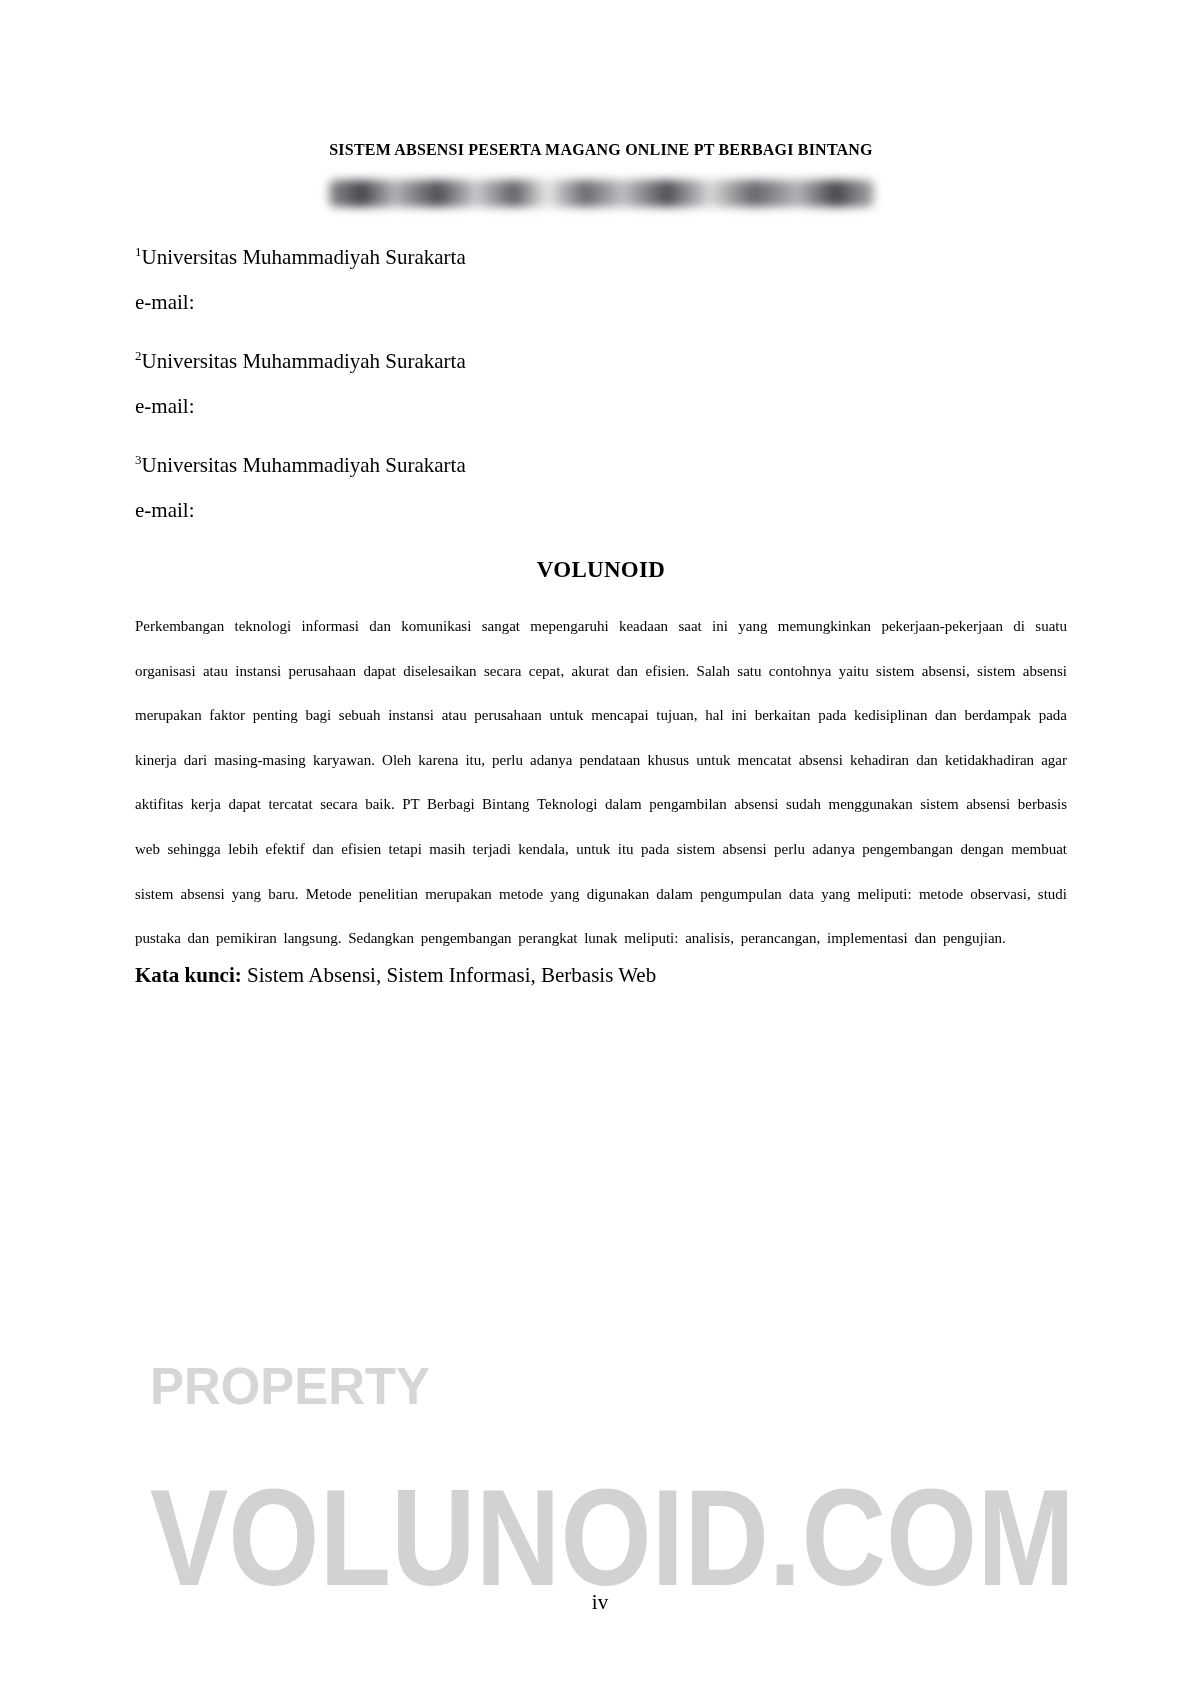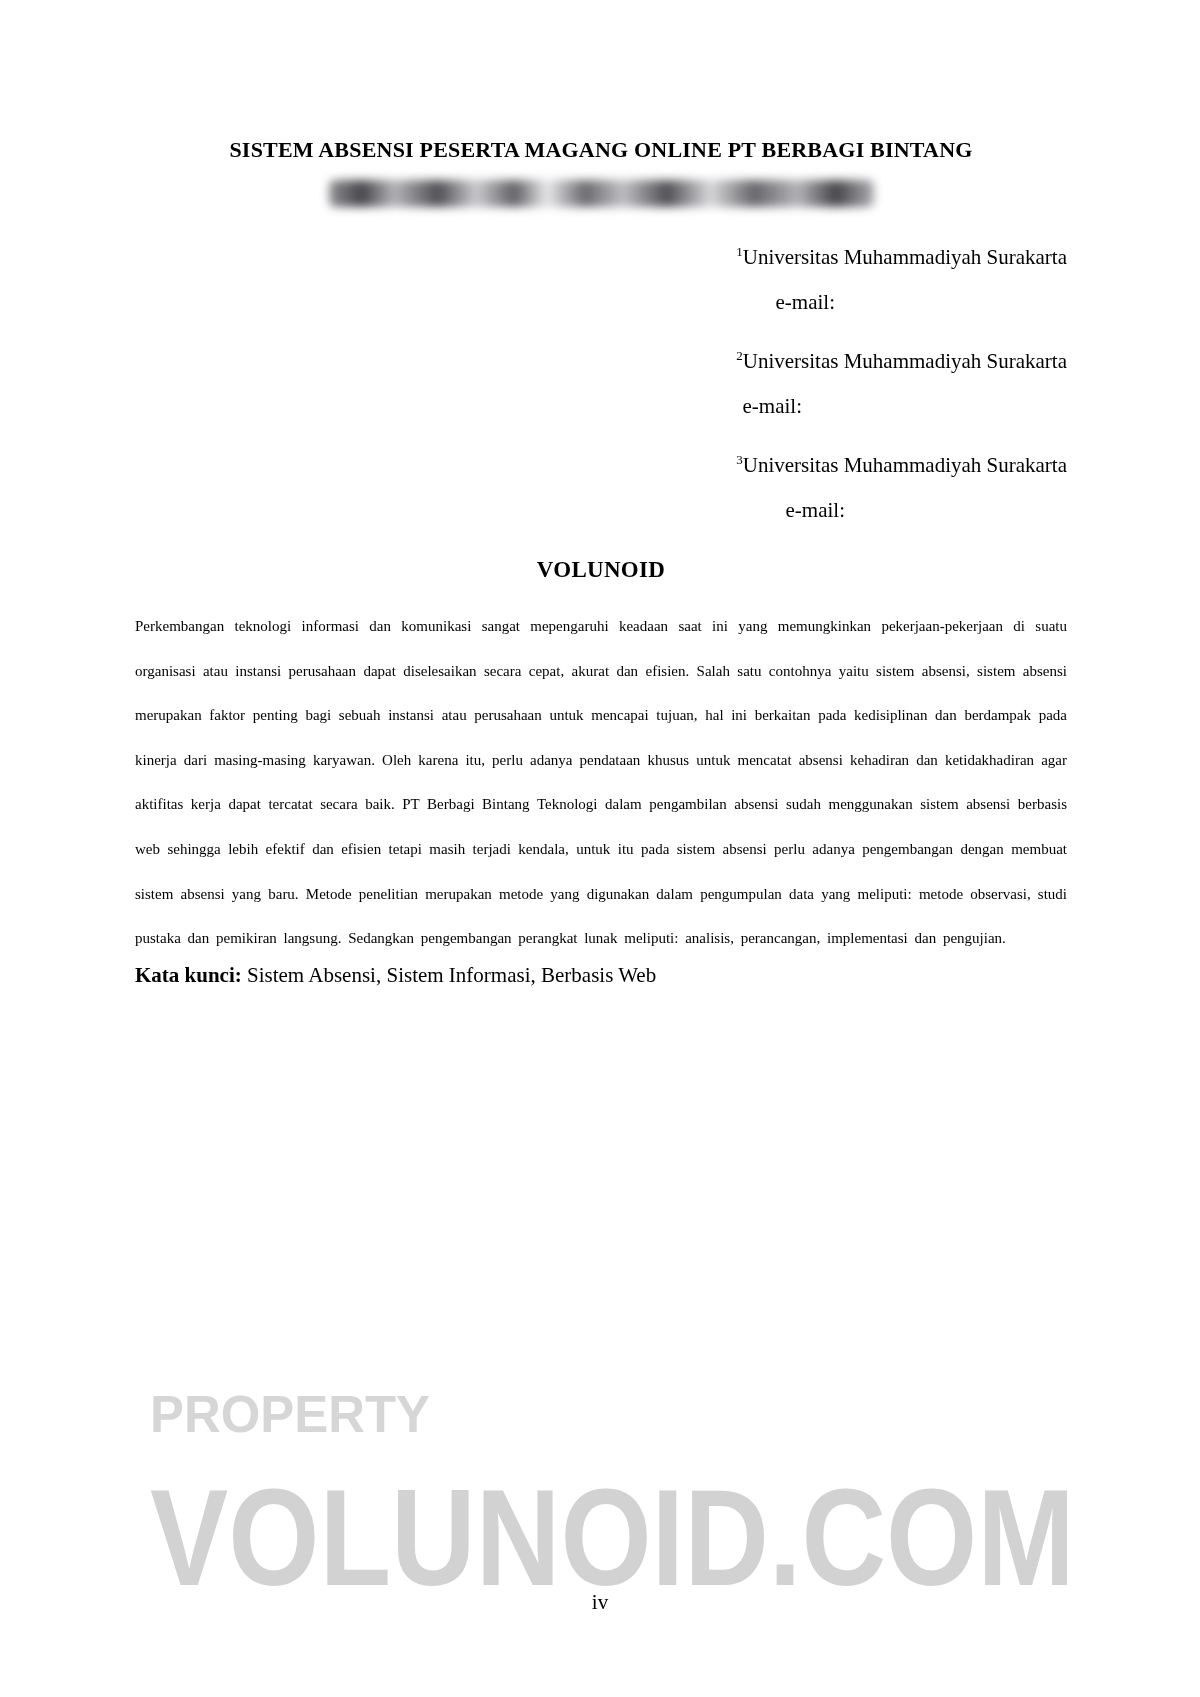--- a/index.html
+++ b/index.html
@@ -12,38 +12,38 @@
     font-family: "Liberation Serif", serif;
     color: #000;
     overflow: hidden;
     box-sizing: border-box;
     padding: 0 133px 0 135px;
   }
   .doc-title {
     margin-top: 128px;
     text-align: center;
     font-weight: bold;
-    font-size: 22px;
+    font-size: 16px;
     line-height: 44px;
     letter-spacing: 0.2px;
   }
   .authors-redact {
     width: 545px; height: 27px;
     margin: 8px auto 0;
     border-radius: 6px;
     background: linear-gradient(90deg,
       rgba(125,125,130,.85) 0%, rgba(60,60,65,.95) 6%, rgba(155,155,160,.75) 12%,
       rgba(70,70,75,.95) 20%, rgba(175,175,180,.65) 27%, rgba(80,80,85,.9) 34%,
       rgba(205,205,210,.45) 40%, rgba(90,90,95,.9) 47%, rgba(165,165,170,.7) 54%,
       rgba(70,70,75,.95) 62%, rgba(185,185,190,.55) 70%, rgba(85,85,90,.9) 78%,
       rgba(155,155,160,.75) 86%, rgba(60,60,65,.95) 93%, rgba(145,145,150,.75) 100%);
     filter: blur(5px);
   }
   .aff-block {
-    text-align: right;
+    text-align: left;
     font-size: 21px;
     line-height: 45px;
     margin-top: 14px;
   }
   .aff-block.first { margin-top: 28px; }
   .aff-block sup { font-size: 0.62em; vertical-align: super; line-height: 0; }
   .email-redact {
     display: inline-block;
     height: 23px;
     vertical-align: -5px;
@@ -72,21 +72,21 @@
     line-height: 44.6px;
     text-align: justify;
     word-spacing: 3px;
   }
   .keywords {
     font-size: 21px;
     line-height: 28px;
   }
   .keywords .kw-label { font-weight: bold; }
   .watermark { position: absolute; pointer-events: none; }
-  .wm-property { left: 150px; top: 1386px; }
+  .wm-property { left: 150px; top: 1358px; }
   .wm-volunoid { left: 150px; top: 1478px; text-align: center; }
   .page-number {
     position: absolute;
     left: 0; right: 0;
     top: 1590px;
     text-align: center;
     font-size: 21px;
   }
 </style>
 </head>

